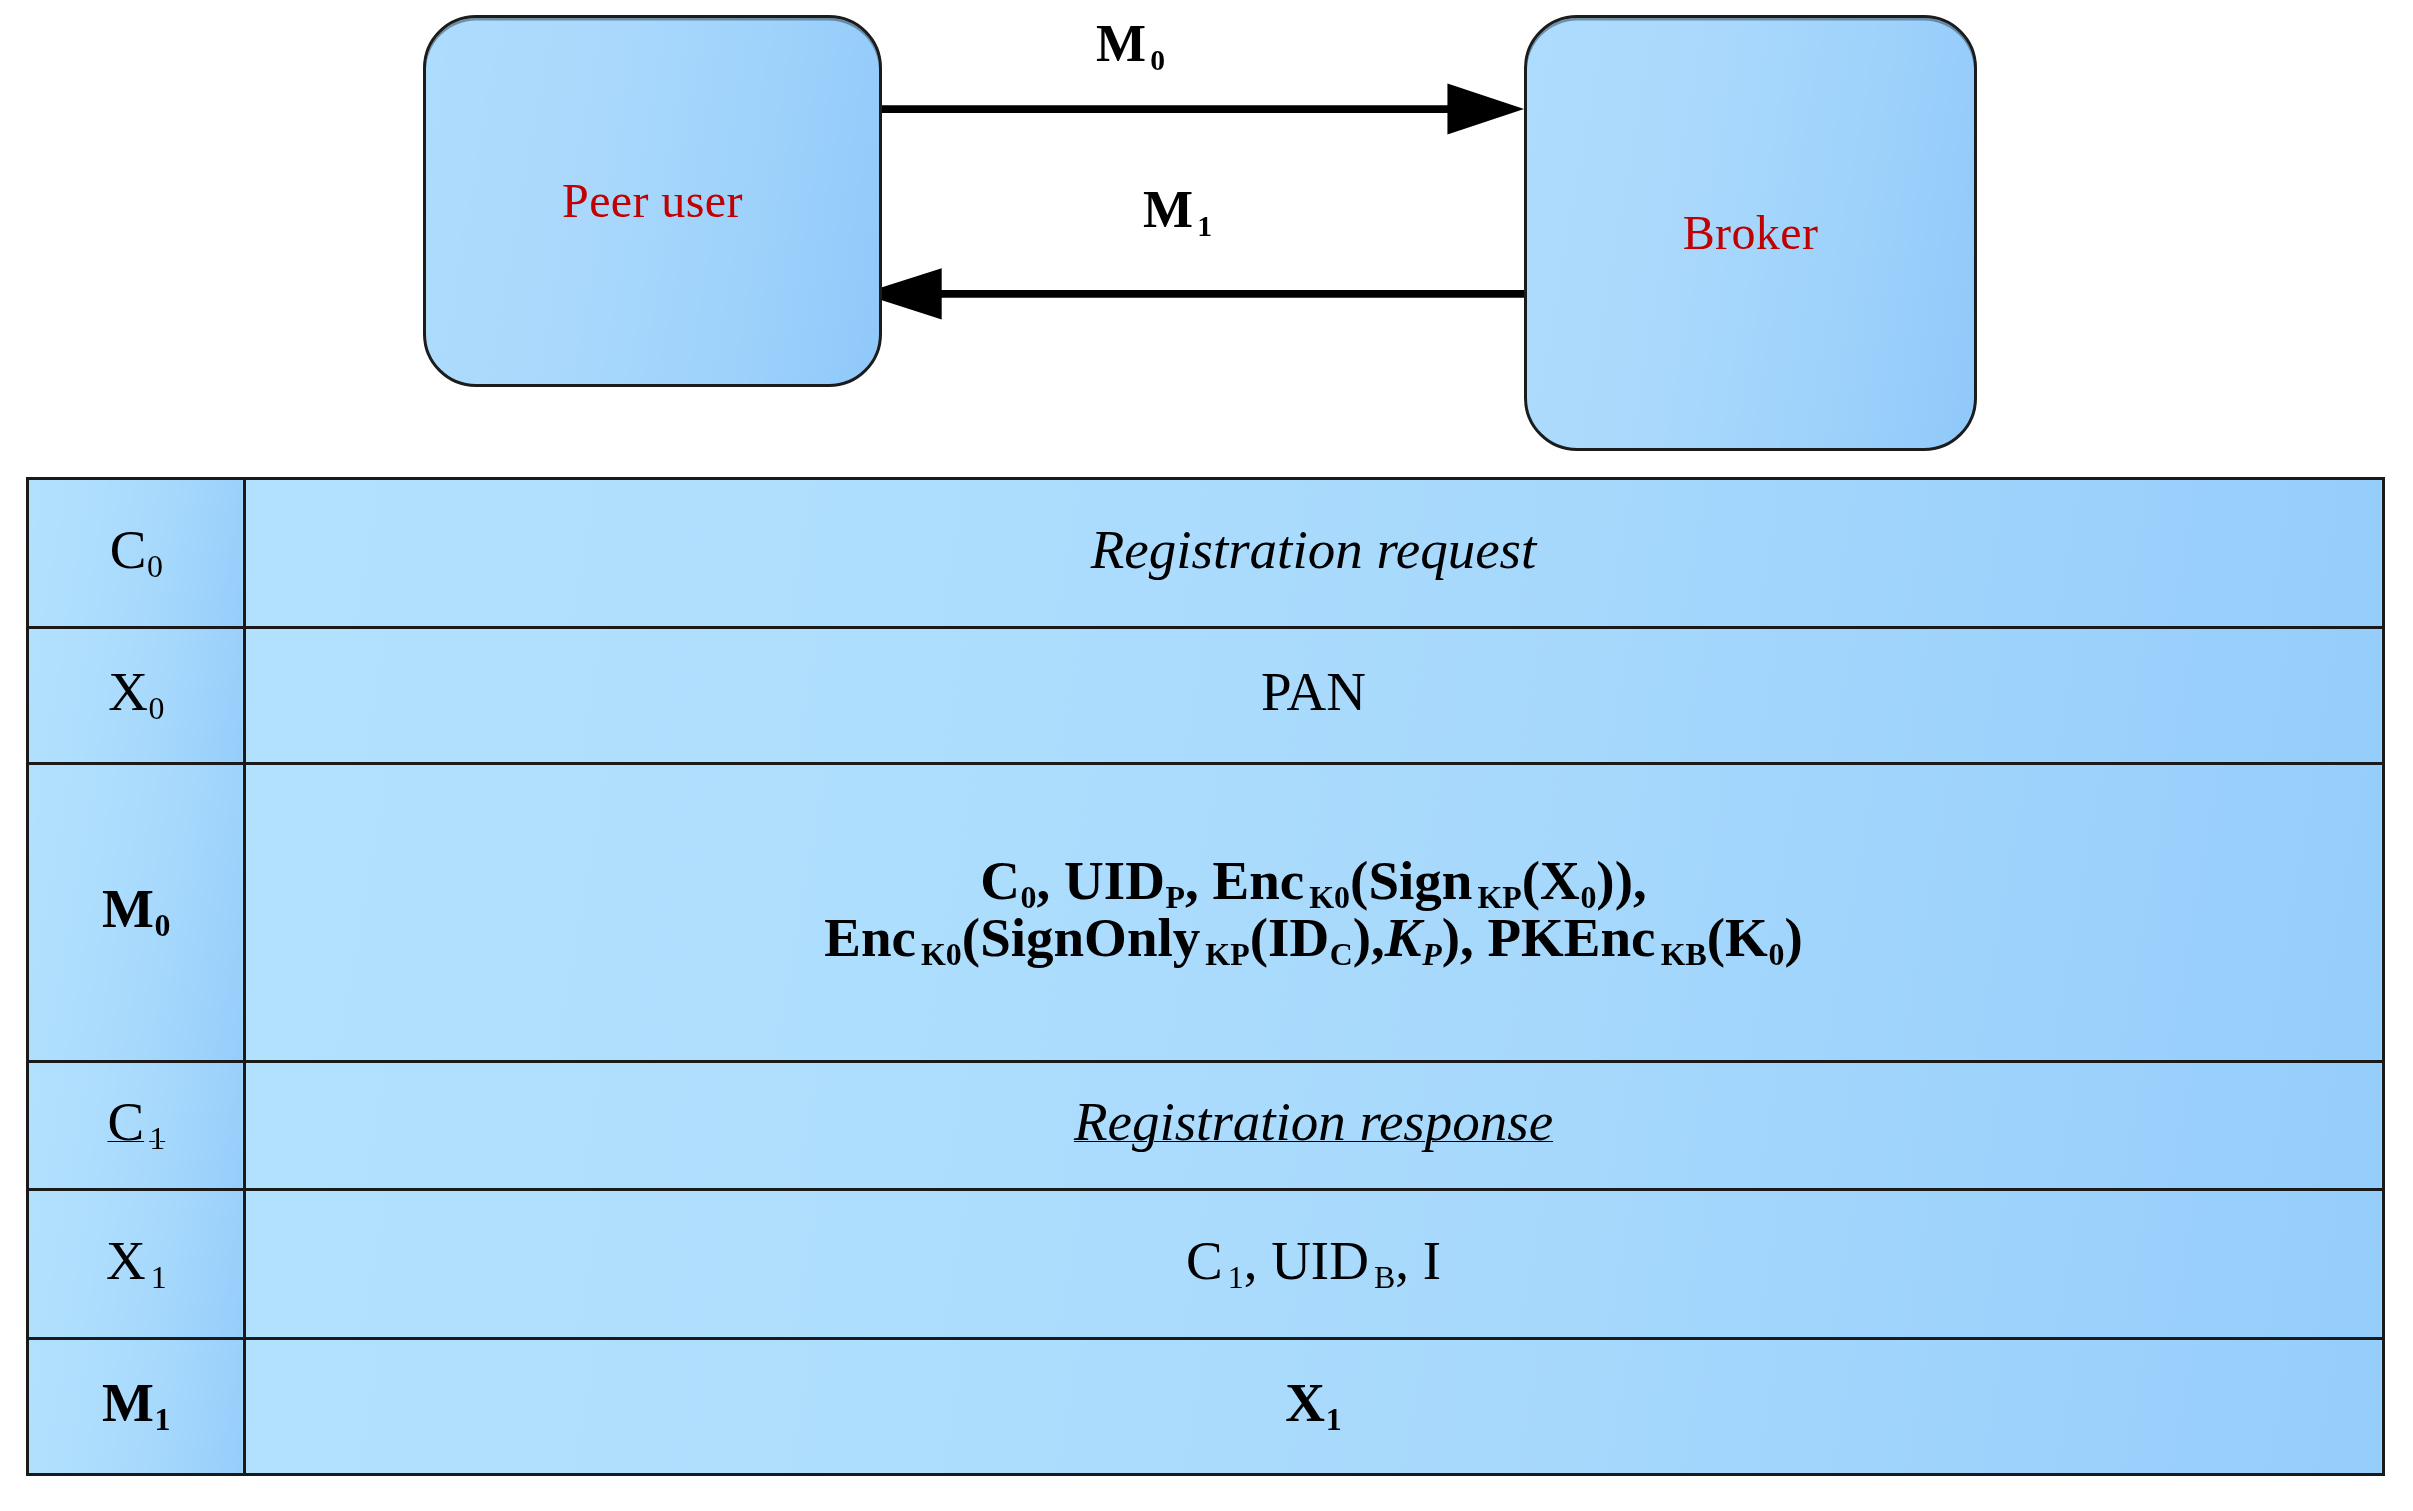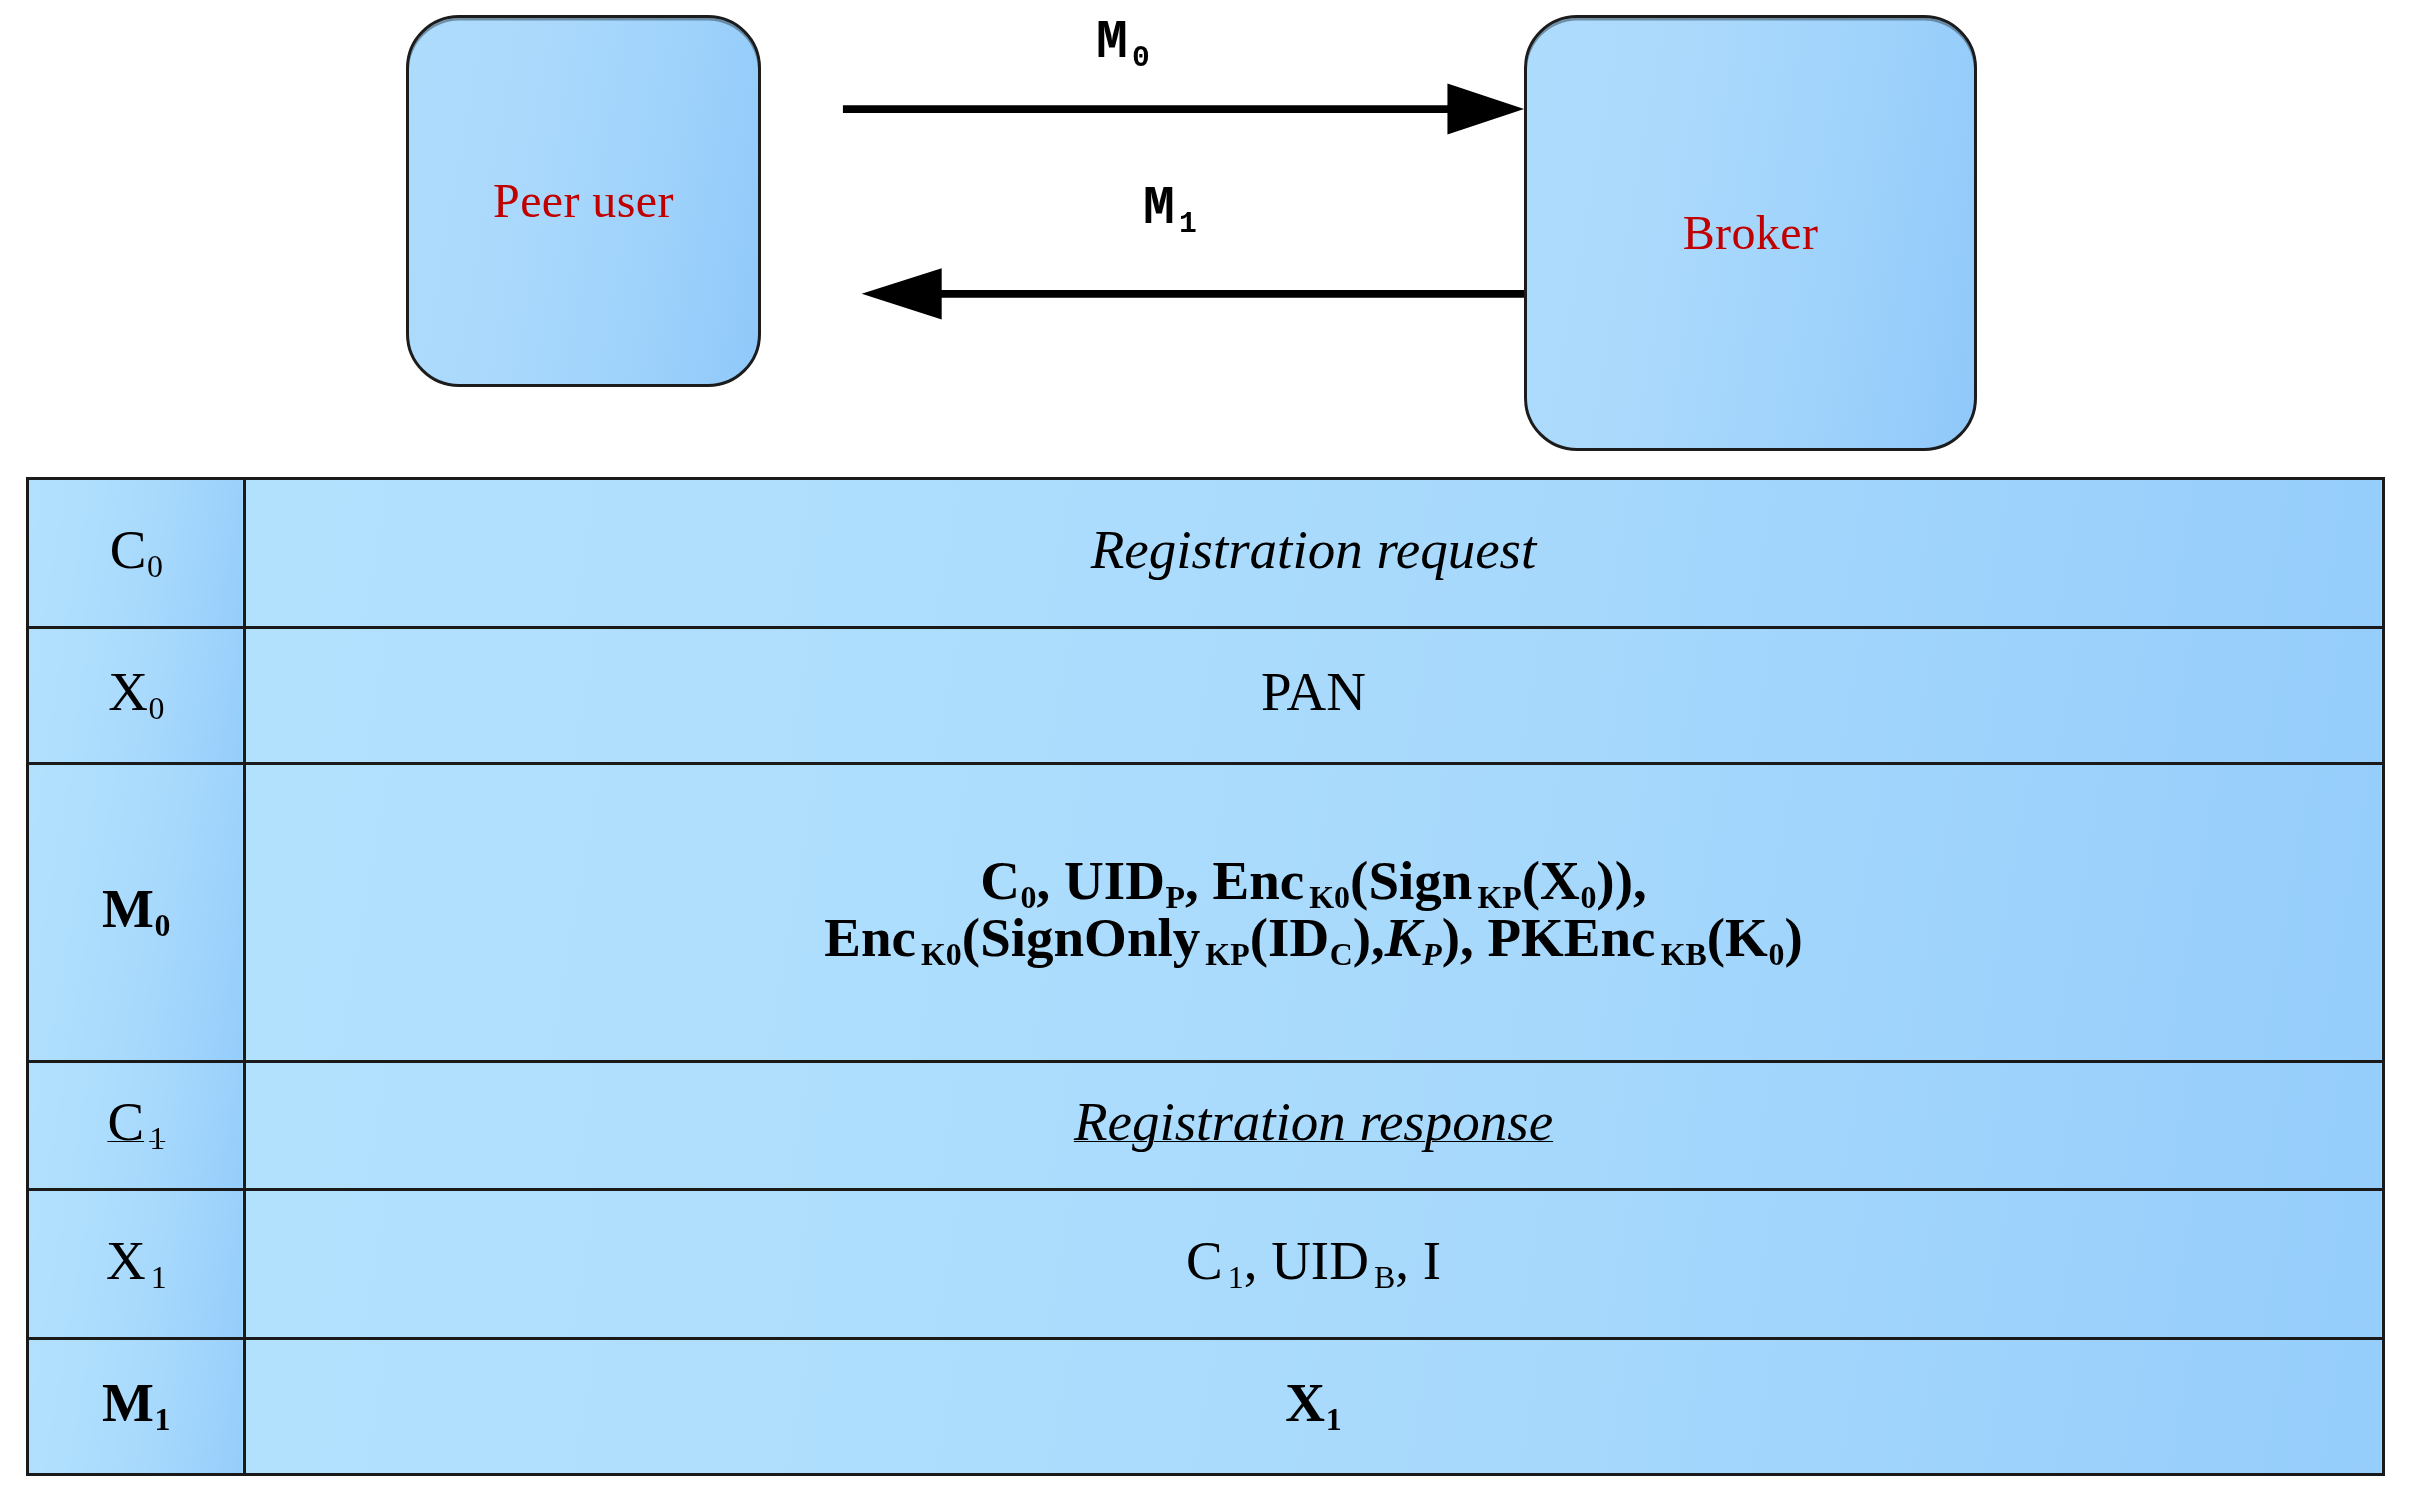--- a/index.html
+++ b/index.html
@@ -36,35 +36,35 @@
   }
   .actor-label {
     color: #c00000;
     font-size: 48px;
     font-weight: 400;
     letter-spacing: 0.4px;
     line-height: 1;
     font-family: "Liberation Serif", "DejaVu Serif", serif;
   }
 
-  #peer-user-box { left: 406px; top: 15.3px; width: 355px; height: 372px; }
+  #peer-user-box { left: 423px; top: 15.3px; width: 459px; height: 372px; }
   #broker-box    { left: 1524px; top: 15.3px; width: 453px; height: 436px; }
 
   
   .arrow-svg {
     position: absolute;
     left: 0; top: 0;
     width: 2413px;
     height: 477px;
     pointer-events: none;
   }
 
   .msg-label {
     position: absolute;
-    font-family: Liberation Mono, monospace;
+    font-family: Liberation Serif, serif;
     font-weight: bold;
     font-size: 53px;
     color: #000000;
     white-space: nowrap;
     line-height: 1;
   }
   .msg-label sub {
     font-size: 0.56em;
     font-weight: bold;
     vertical-align: baseline;

